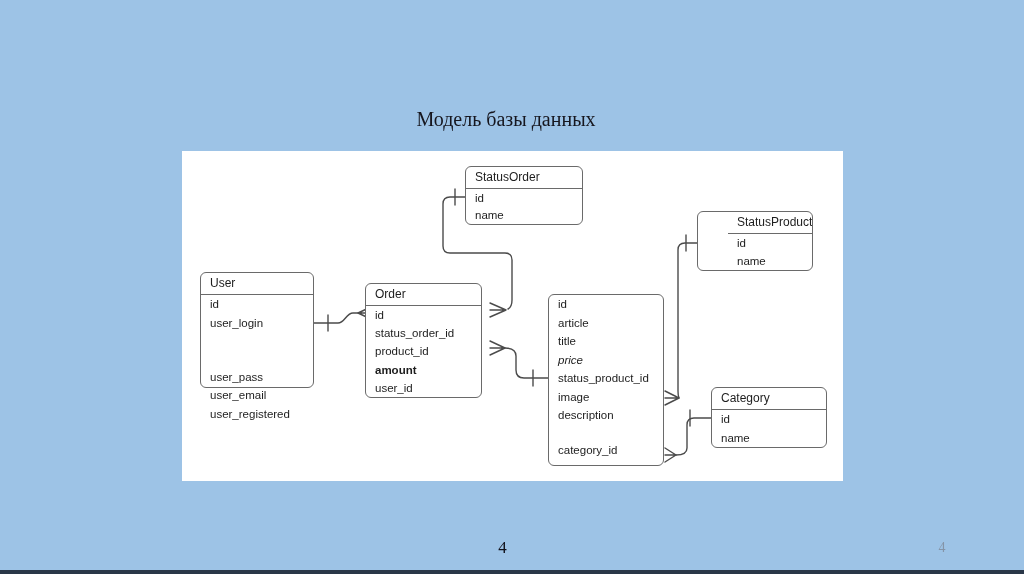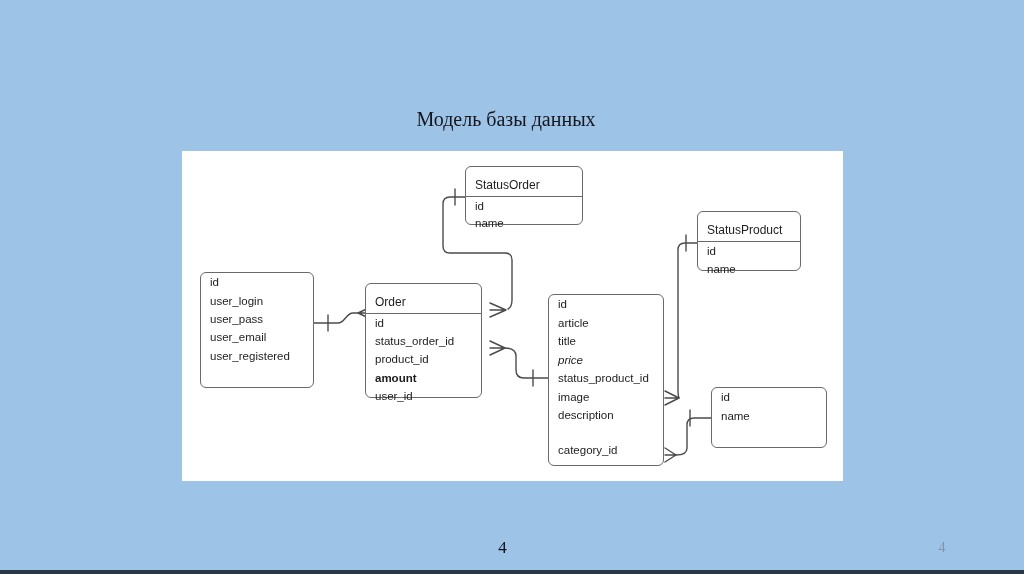--- a/index.html
+++ b/index.html
@@ -21,21 +21,21 @@
   svg.connectors{position:absolute;left:0;top:0;width:661px;height:330px;}
   .conn{fill:none;stroke:#4b4b4b;stroke-width:1.4;stroke-linejoin:round;stroke-linecap:round;}
   .entity{
     position:absolute;background:#ffffff;
     border:1px solid #6a6a6a;border-radius:6px;
     box-sizing:border-box;color:#1d1d1d;
   }
   .entity-title{
     height:21px;line-height:21px;padding-left:9px;
     border-bottom:1px solid #6a6a6a;
-    font-size:12px;white-space:nowrap;overflow:hidden;margin-top:8px;
+    font-size:12px;white-space:nowrap;overflow:hidden;
   }
   .entity-fields{position:relative;}
   .entity-field{
     padding-left:9px;font-size:11.5px;
     display:flex;align-items:center;
     white-space:nowrap;overflow:hidden;
   }
   .page-number{
     position:absolute;left:0;top:538px;width:1005px;
     text-align:center;
@@ -75,32 +75,33 @@
       <path d="M 494 304 L 483 297 M 494 304 L 483 304 M 494 304 L 483 311" class="conn"></path>
     </svg>
 
 <div class="entity" style="left: 283px; top: 15px; width: 118px; height: 59px;">
       <div class="entity-title">StatusOrder</div>
       <div class="entity-fields">
         <div class="entity-field" style="height: 17.5px;">id</div>
         <div class="entity-field" style="height: 17.5px;">name</div>
       </div>
     </div>
-    <div class="entity" style="left: 515px; top: 60px; width: 104px; height: 60px;">
+    <div class="entity" style="left: 515px; top: 60px; width: 116px; height: 60px; padding-left: 30px;">
       <div class="entity-title">StatusProduct</div>
       <div class="entity-fields">
         <div class="entity-field" style="height: 18px;">id</div>
         <div class="entity-field" style="height: 18px;">name</div>
       </div>
     </div>
     <div class="entity" style="left: 18px; top: 121px; width: 114px; height: 116px;">
+      <div class="entity-title">User</div>
       <div class="entity-fields">
         <div class="entity-field" style="height: 18.4px;">id</div>
         <div class="entity-field" style="height: 18.4px;">user_login</div>
-        <div class="entity-field" style="height: 18.4px;">user_pass</div>
+        <div class="entity-field" style="height: 18.4px; margin-top: 36px;">user_pass</div>
         <div class="entity-field" style="height: 18.4px;">user_email</div>
         <div class="entity-field" style="height: 18.4px;">user_registered</div>
       </div>
     </div>
     <div class="entity" style="left: 183px; top: 132px; width: 117px; height: 115px;">
       <div class="entity-title">Order</div>
       <div class="entity-fields">
         <div class="entity-field" style="height: 18.2px;">id</div>
         <div class="entity-field" style="height: 18.2px;">status_order_id</div>
         <div class="entity-field" style="height: 18.2px;">product_id</div>
@@ -114,20 +115,21 @@
         <div class="entity-field" style="height: 18.5px;">article</div>
         <div class="entity-field" style="height: 18.5px;">title</div>
         <div class="entity-field" style="height: 18.5px; font-style: italic;">price</div>
         <div class="entity-field" style="height: 18.5px;">status_product_id</div>
         <div class="entity-field" style="height: 18.5px;">image</div>
         <div class="entity-field" style="height: 18.5px;">description</div>
         <div class="entity-field" style="height: 18.5px; margin-top: 16px;">category_id</div>
       </div>
     </div>
     <div class="entity" style="left: 529px; top: 236px; width: 116px; height: 61px;">
+      <div class="entity-title">Category</div>
       <div class="entity-fields">
         <div class="entity-field" style="height: 18.5px;">id</div>
         <div class="entity-field" style="height: 18.5px;">name</div>
       </div>
     </div>
   </div>
 
 <div class="page-number">4</div>
 <div class="page-number-faint">4</div>
 <div class="bottom-bar"></div>

